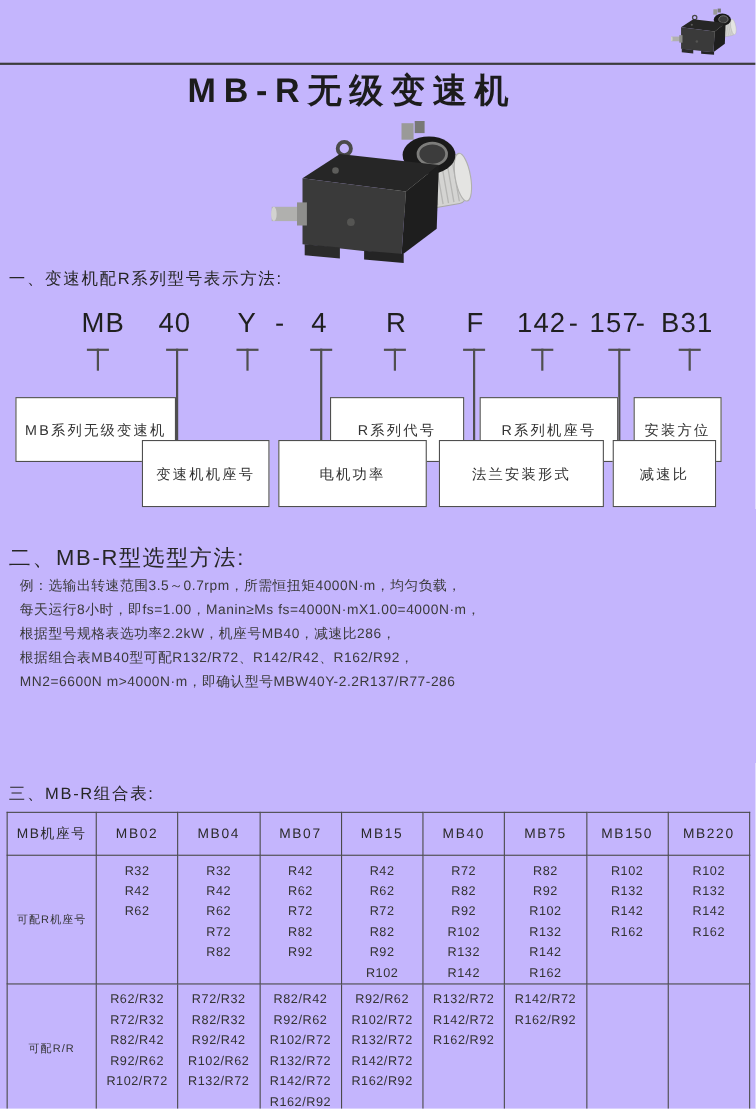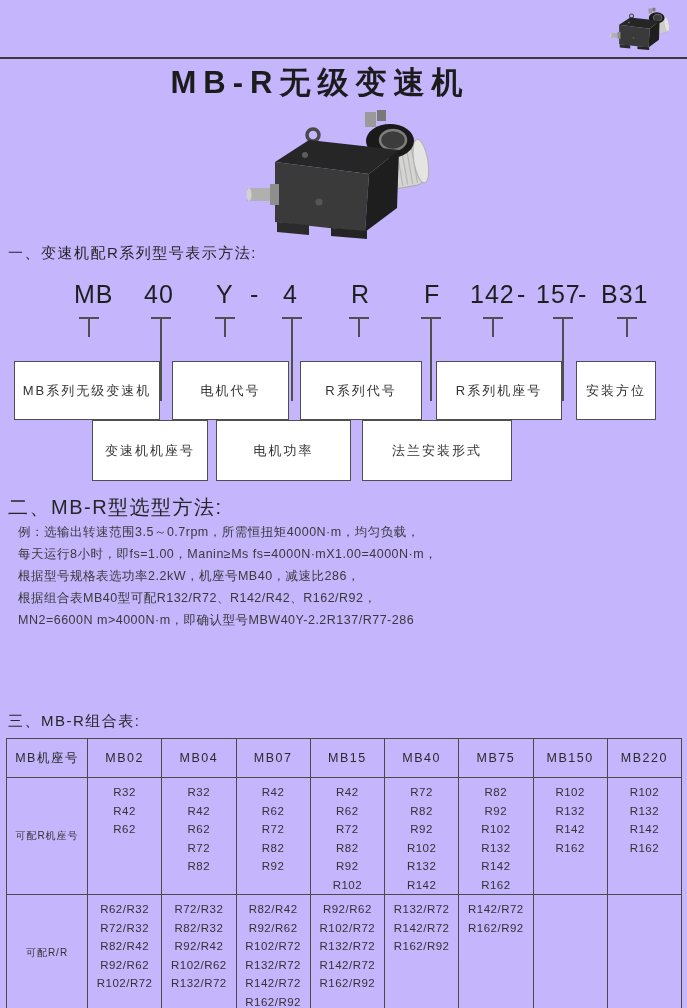--- a/index.html
+++ b/index.html
@@ -19,21 +19,21 @@
   .h2pos{top:494px;font-size:20px;}
   .h3pos{top:712px;}
 
   
   .code-part{position:absolute;top:280px;font-size:25px;font-weight:500;color:#1f1f1f;letter-spacing:1px;white-space:nowrap;}
   .tickbar{position:absolute;top:317px;width:20px;height:2px;background:#4f4f4f;}
   .stem{position:absolute;top:317px;width:2px;background:#4f4f4f;}
   .dbox{position:absolute;border:1.5px solid #4f4f4f;background:#fff;display:flex;align-items:center;justify-content:center;
         font-size:13px;letter-spacing:2px;color:#333;text-align:center;}
   .toprow{top:337px;height:57px;margin-top:24px;}
-  .botrow{top:420px;height:59px;}
+  .botrow{top:400px;height:59px;margin-left:37px;}
 
   
   .s2-lines{position:absolute;left:18px;top:521px;width:655px;font-size:12.5px;color:#3a3a3a;letter-spacing:0.5px;}
   .s2-lines .bound-line{height:22px;line-height:22px;white-space:nowrap;}
 
   
   table.combo{position:absolute;left:6px;top:738px;width:676px;border-collapse:collapse;table-layout:fixed;}
   table.combo td{border:1.5px solid #4a4a4a;font-size:11.5px;color:#333;text-align:center;vertical-align:middle;padding:0;}
   table.combo tr.hdr td{height:38px;font-size:12.5px;letter-spacing:1.5px;color:#2b2b2b;margin-top:38px;}
   table.combo td.col-label{width:80px;font-size:10px;letter-spacing:1px;}
@@ -114,28 +114,28 @@
   <div class="tickbar" style="left:421px"></div>
   <div class="stem" style="left:430px;height:84px"></div>
   <div class="tickbar" style="left:483px"></div>
   <div class="stem" style="left:492px;height:20px"></div>
   <div class="tickbar" style="left:553px"></div>
   <div class="stem" style="left:562px;height:84px"></div>
   <div class="tickbar" style="left:617px"></div>
   <div class="stem" style="left:626px;height:20px"></div>
 
   <div class="dbox toprow" style="left:14px;width:144px">MB系列无级变速机</div>
-  <div class="dbox toprow" style="left:172px;width:115px">电机代号</div>
   <div class="dbox toprow" style="left:300px;width:120px">R系列代号</div>
   <div class="dbox toprow" style="left:436px;width:124px">R系列机座号</div>
   <div class="dbox toprow" style="left:576px;width:78px">安装方位</div>
 
   <div class="dbox botrow" style="left:92px;width:114px">变速机机座号</div>
   <div class="dbox botrow" style="left:216px;width:133px">电机功率</div>
   <div class="dbox botrow" style="left:362px;width:148px">法兰安装形式</div>
+  <div class="dbox botrow" style="left:520px;width:92px">减速比</div>
 
   <div class="sec-heading h2pos">二、MB-R型选型方法:</div>
   <div class="s2-lines">
       <div class="bound-line">例：选输出转速范围3.5～0.7rpm，所需恒扭矩4000N·m，均匀负载，</div>
       <div class="bound-line">每天运行8小时，即fs=1.00，Manin≥Ms fs=4000N·mX1.00=4000N·m，</div>
       <div class="bound-line">根据型号规格表选功率2.2kW，机座号MB40，减速比286，</div>
       <div class="bound-line">根据组合表MB40型可配R132/R72、R142/R42、R162/R92，</div>
       <div class="bound-line">MN2=6600N m&gt;4000N·m，即确认型号MBW40Y-2.2R137/R77-286</div>
     </div>
 

